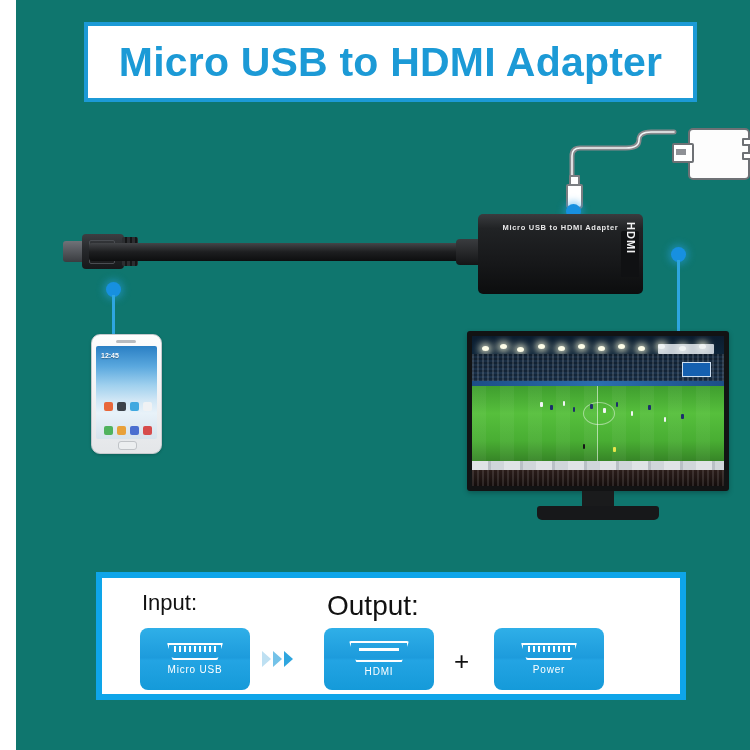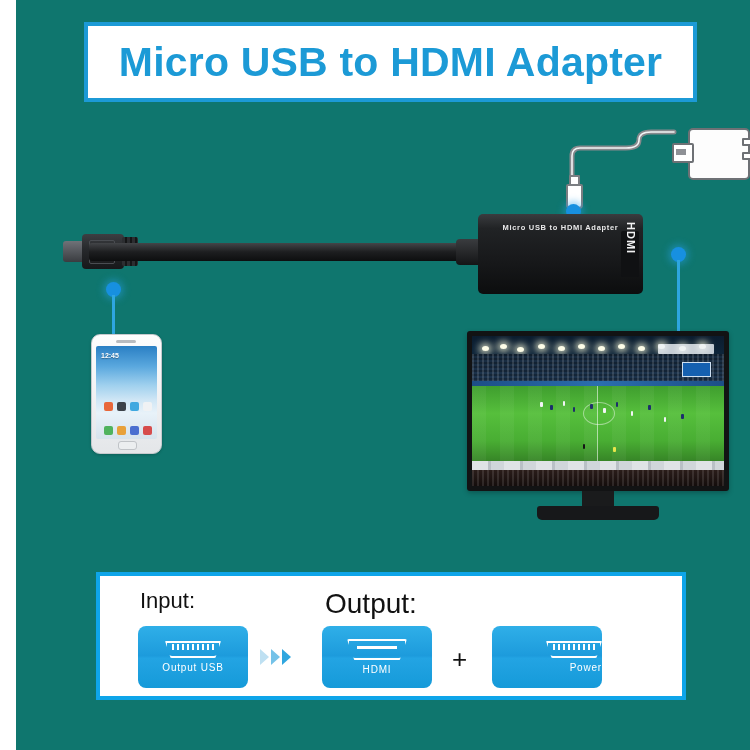--- a/index.html
+++ b/index.html
@@ -123,32 +123,32 @@
        background:
          repeating-linear-gradient(90deg,rgba(255,255,255,.1) 0 2px,transparent 2px 5px),
          linear-gradient(180deg,#2a1d1a,#140d0c);}
   .scorebug{position:absolute;right:4%;top:5%;width:22%;height:7%;
        background:rgba(235,240,245,.82);border-radius:1px;}
   .logobug{position:absolute;right:5%;top:17%;width:11%;height:9%;
        background:#1560b0;border:1px solid #cfe0f2;}
 
   
   #legend{position:absolute;left:80px;top:572px;width:590px;height:128px;
-          border:4px solid #0ea5e9;box-sizing:border-box;background:#fff;}
+          border:6px solid #0ea5e9;box-sizing:border-box;background:#fff;}
   #label-input{position:absolute;left:40px;top:12px;font-size:22px;color:#111;
           font-family:"Liberation Sans",sans-serif;}
   #label-output{position:absolute;left:225px;top:12px;font-size:28px;color:#111;
           font-family:"Liberation Sans",sans-serif;}
 
   .tile{position:absolute;top:50px;height:62px;border-radius:8px;
         background:linear-gradient(180deg,#2FAFE8 0%,#1D9BDC 48%,#23A4E3 52%,#159AD9 100%);
         display:flex;flex-direction:column;align-items:center;justify-content:center;}
   #tile-microusb{left:38px;width:110px;}
   #tile-hdmi{left:222px;width:110px;}
-  #tile-power{left:392px;width:110px;align-items:flex-end;}
+  #tile-power{left:392px;width:110px;}
   .tile-caption{color:#fff;font-size:10px;letter-spacing:.8px;margin-top:4px;
         font-family:"Liberation Sans",sans-serif;}
 
   
   .ico-usb{width:56px;height:17px;position:relative;}
   .ico-usb .shell{position:absolute;inset:0;border:2.2px solid #fff;
         border-radius:1px 1px 7px 7px;
         clip-path:polygon(0 0,100% 0,90% 100%,10% 100%);}
   .ico-usb .teeth{position:absolute;left:7px;right:7px;top:3px;height:6px;
         background:repeating-linear-gradient(90deg,#fff 0 1.6px,transparent 1.6px 5px);}
@@ -276,21 +276,21 @@
   <div id="legend">
 
     <div id="label-input">Input:</div>
     <div id="label-output">Output:</div>
 
     <div class="tile" id="tile-microusb">
       <div class="ico-usb">
         <div class="shell"></div>
           <div class="teeth"></div>
       </div>
-      <div class="tile-caption">Output USB</div>
+      <div class="tile-caption">Micro USB</div>
     </div>
 
     <div id="arrows">
       <span class="chev c1"></span>
       <span class="chev c2"></span>
       <span class="chev c3"></span>
     </div>
 
     <div class="tile" id="tile-hdmi">
       <div class="ico-hdmi">

